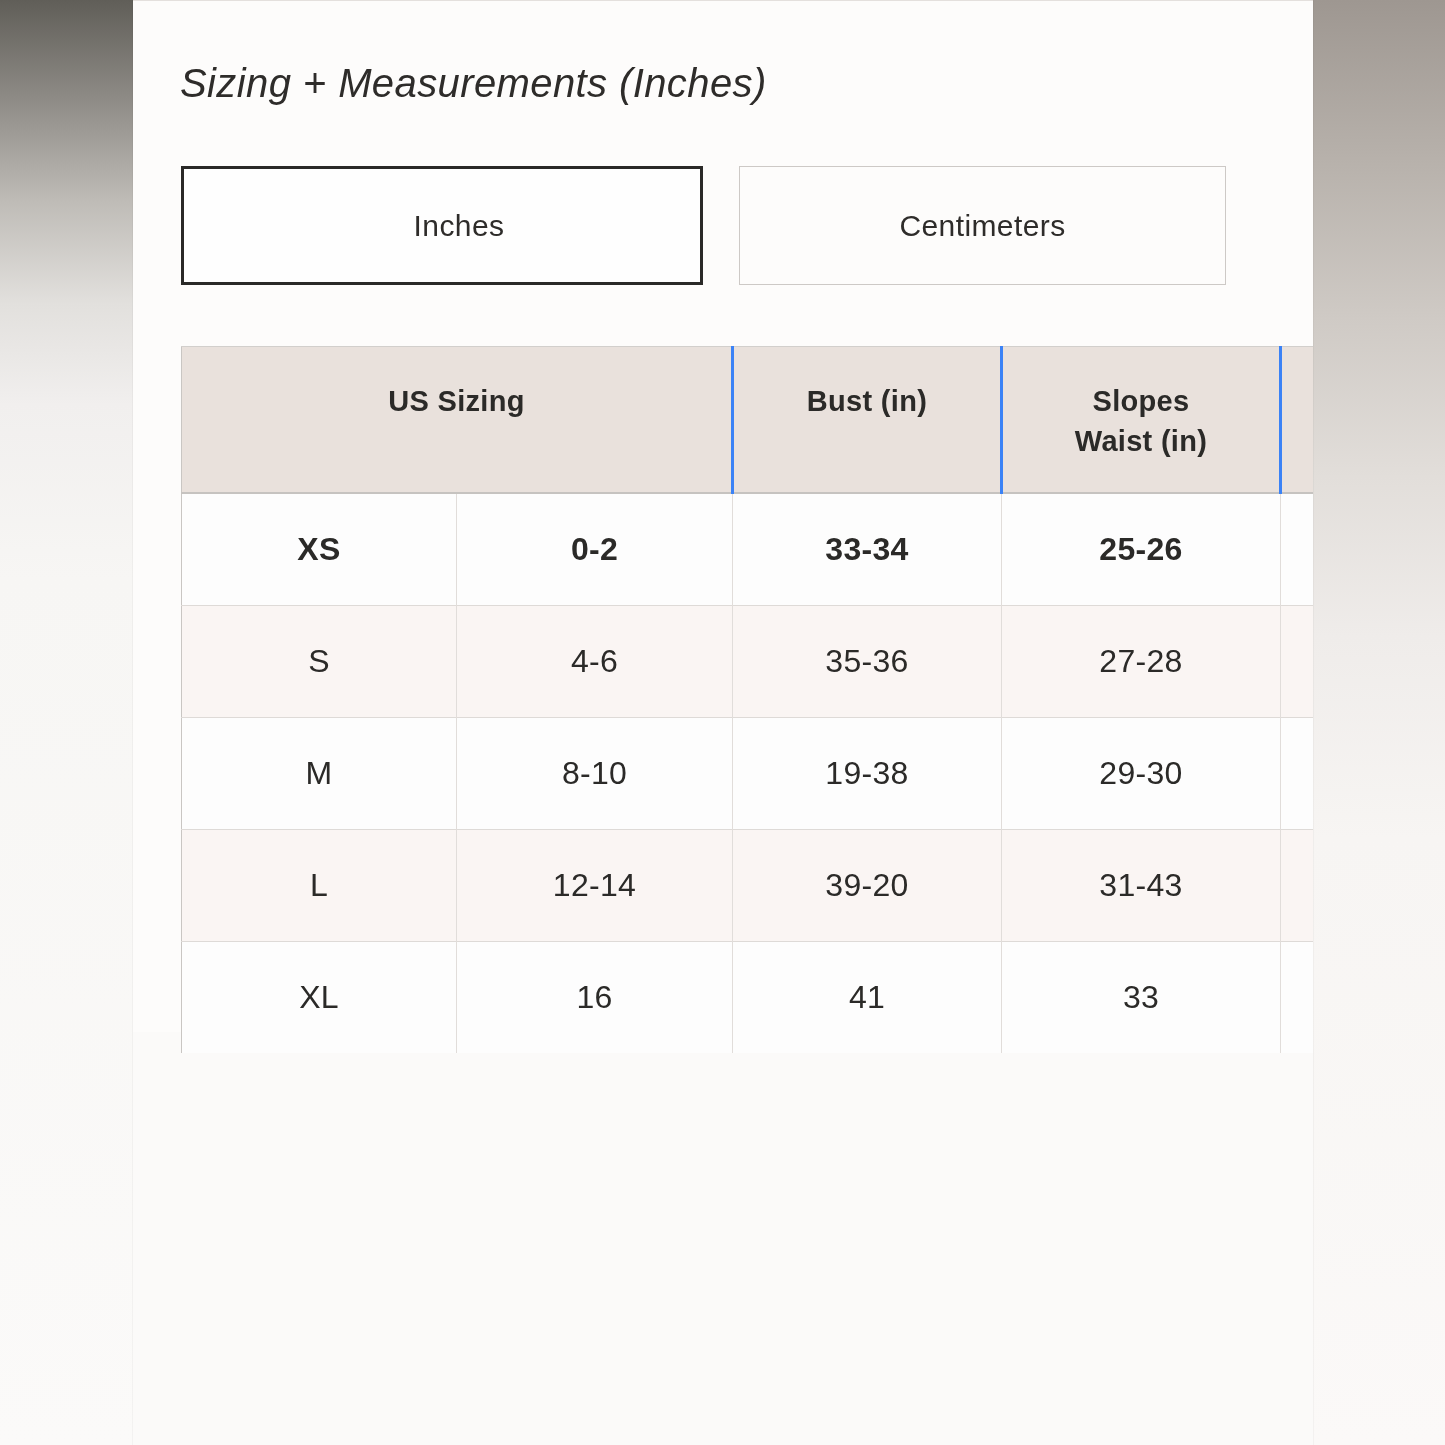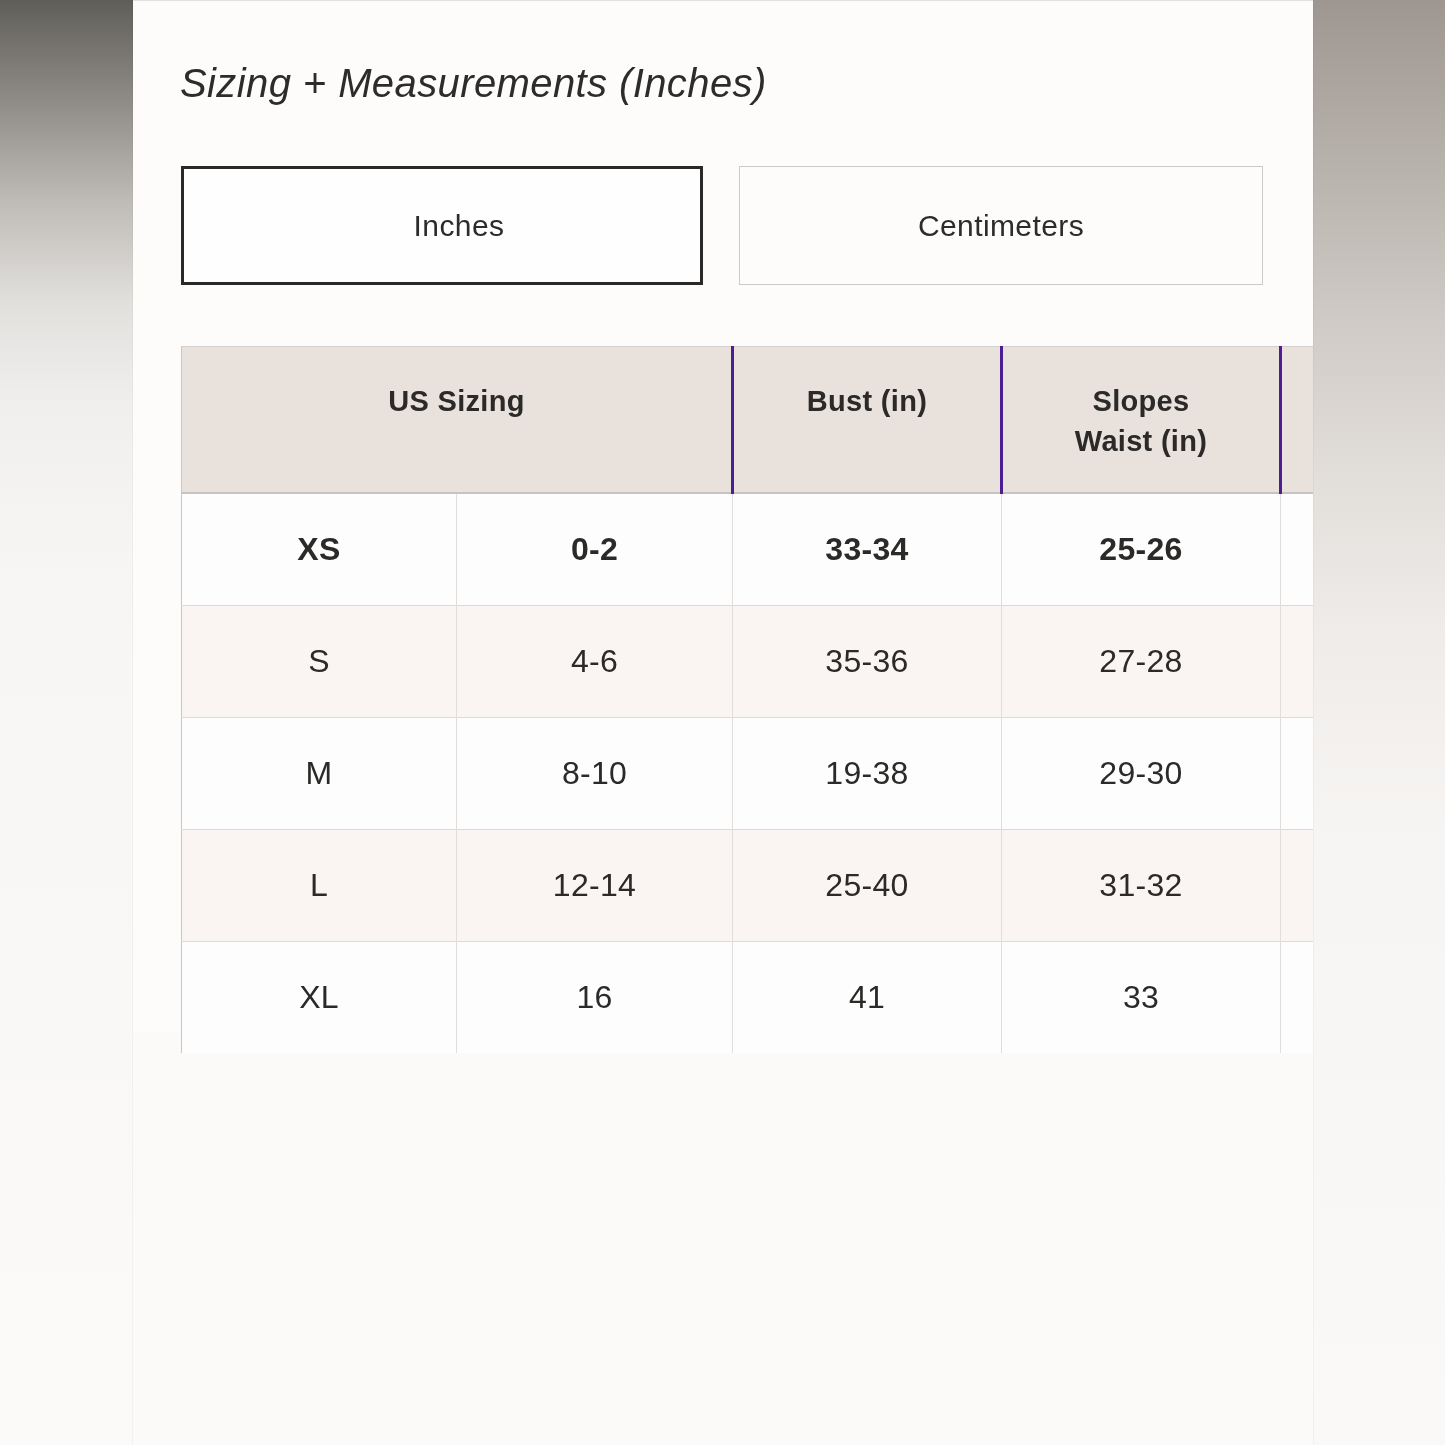--- a/index.html
+++ b/index.html
@@ -61,38 +61,38 @@
     position: absolute; left: 47px; top: 60px;
     font-size: 40px; letter-spacing: 0.4px; color: #2e2c2a; white-space: nowrap; font-style: italic;
   }
   .unit-btn {
     position: absolute; top: 165px; height: 119px; box-sizing: border-box;
     display: flex; align-items: center; justify-content: center;
     font-size: 30px; letter-spacing: 0.4px; color: #2e2c2a;
     background: #fdfcfb; border: 1px solid #cdc9c6; cursor: pointer;
   }
   .unit-btn.pos-0 { left: 48px;  width: 522px; }
-  .unit-btn.pos-1 { left: 606px; width: 524px; }
+  .unit-btn.pos-1 { left: 606px; width: 487px; }
   .unit-btn.selected { border: 3px solid #2a2927; background: #fefefe; padding-left: 40px; }
 
   
   .table-clip {
     position: absolute; left: 48px; top: 345px; width: 1132px;
     overflow: hidden;
   }
   table.size-chart {
     border-collapse: collapse; table-layout: fixed; width: 1249px;
     border-left: 1px solid #c9c6c3; border-top: 1px solid #d2cfcc;
   }
   table.size-chart th {
     background: #e9e1dc; height: 110px; vertical-align: top;
     padding-top: 34px; text-align: center;
     font-size: 29px; font-weight: 700; letter-spacing: 0.3px;
     line-height: 40px; color: #2b2a28;
-    border-left: 3px solid #4c1d95;
+    border-left: 3px solid #3b82f6;
   }
   table.size-chart th:first-child { border-left: none; }
   table.size-chart th .th-label { display: inline-block; max-width: 180px; }
   table.size-chart thead tr { border-bottom: 2px solid #c6c3c0; margin-top: 20px; }
   table.size-chart td {
     height: 109px; text-align: center; vertical-align: middle;
     font-size: 32px; letter-spacing: 0.3px; color: #2b2a28;
     border-left: 1px solid #e1ddda; border-top: 1px solid #dedad7;
   }
   table.size-chart td:first-child { border-left: none; }
@@ -158,22 +158,22 @@
             <tr>
     <td>M</td>
     <td>8-10</td>
     <td>19-38</td>
     <td>29-30</td>
     <td></td>
   </tr>
             <tr>
     <td>L</td>
     <td>12-14</td>
-    <td>25-40</td>
-    <td>31-32</td>
+    <td>39-20</td>
+    <td>31-43</td>
     <td></td>
   </tr>
             <tr>
     <td>XL</td>
     <td>16</td>
     <td>41</td>
     <td>33</td>
     <td></td>
   </tr>
           </tbody>

